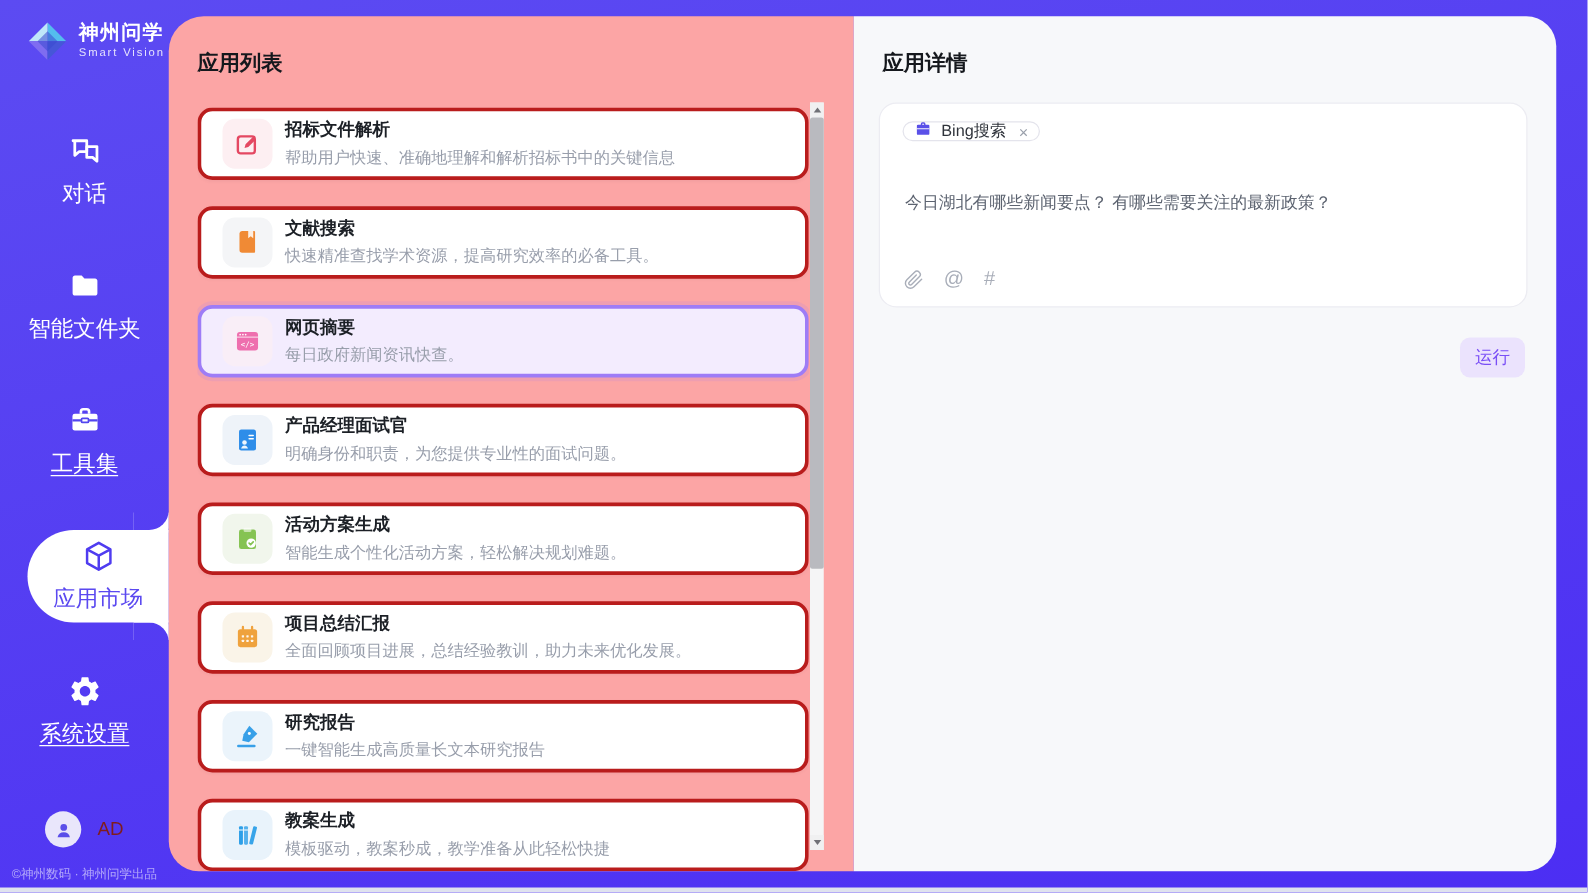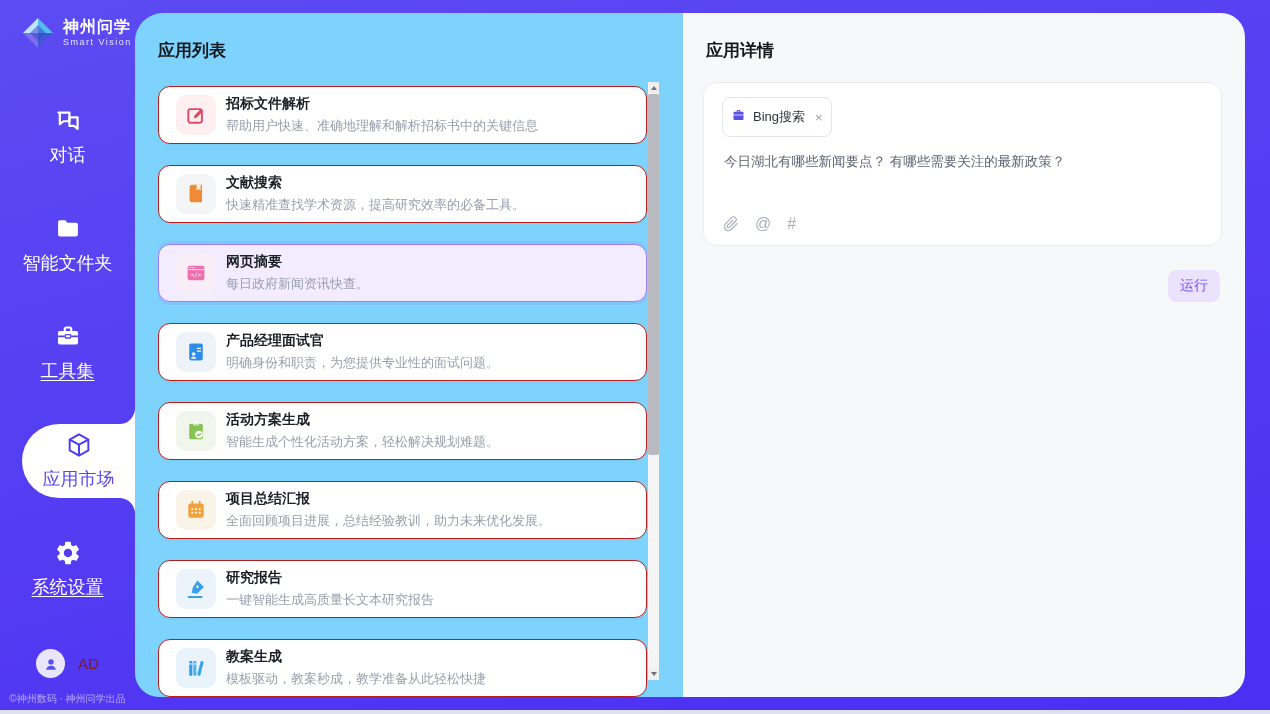--- a/index.html
+++ b/index.html
@@ -33,25 +33,25 @@
   .nav-item.active::after{content:'';position:absolute;right:0;bottom:-28px;width:28px;height:28px;
     border-top-right-radius:56%;box-shadow:0 -14px 0 0 #fff;background:transparent;}
 
   .user{position:absolute;bottom:36px;left:0;width:135px;display:flex;align-items:center;justify-content:center;gap:13px;cursor:pointer;}
   .avatar{width:29px;height:29px;border-radius:50%;background:#e9e6fb;display:flex;align-items:center;justify-content:center;color:#5b4fe9;}
   .avatar svg{width:18px;height:18px;}
   .user-name{color:#7f1d1d;font-size:15px;}
   .side-footer{position:absolute;bottom:8px;left:0;width:135px;text-align:center;font-size:10px;color:rgba(255,255,255,.55);white-space:nowrap;}
 
   
-  .list-panel{position:absolute;left:135px;top:13px;width:548px;height:684px;background:#7dd3fc;
+  .list-panel{position:absolute;left:135px;top:13px;width:548px;height:684px;background:#fca5a5;
     border-radius:28px 0 0 24px;overflow:hidden;text-decoration:underline;}
   .panel-title{position:absolute;top:26px;left:23px;font-size:17px;font-weight:700;color:#15181d;}
   .cards{position:absolute;top:73px;left:23px;width:489px;bottom:0;overflow:hidden;}
-  .card{height:58px;margin-bottom:21px;border:1px solid #b91c1c;border-radius:12px;background:#fff;
+  .card{height:58px;margin-bottom:21px;border:3px solid #b91c1c;border-radius:12px;background:#fff;
     display:flex;align-items:center;gap:10px;padding:0 14px 0 17px;cursor:pointer;
     box-shadow:0 1px 3px rgba(20,20,43,.04);}
   .card.selected{background:#f3ecfe;border-color:#9e7cf6;box-shadow:0 0 0 3px rgba(158,124,246,.15);}
   .tile{width:40px;height:40px;border-radius:10px;flex:none;display:flex;align-items:center;justify-content:center;}
   .tile svg{width:22px;height:22px;}
   .card-text{display:flex;flex-direction:column;gap:4px;min-width:0;}
   .card-title{font-size:14px;font-weight:700;color:#1c2026;}
   .card-desc{font-size:13px;color:#989eab;white-space:nowrap;}
 
   .scrollbar{position:absolute;top:69px;right:24px;width:11px;height:598px;background:#f5f5f6;}
@@ -59,21 +59,21 @@
   .sb-btn.up{top:0;} .sb-btn.down{bottom:0;}
   .sb-btn.up::after{content:'';border-left:3.5px solid transparent;border-right:3.5px solid transparent;border-bottom:4.5px solid #707076;}
   .sb-btn.down::after{content:'';border-left:3.5px solid transparent;border-right:3.5px solid transparent;border-top:4.5px solid #707076;}
   .sb-thumb{position:absolute;left:0;top:12px;width:11px;height:361px;background:#b9babf;border-radius:2px;cursor:pointer;}
 
   
   .detail-panel{position:absolute;left:683px;top:13px;width:562px;height:684px;background:#f7f8fa;
     border-radius:0 24px 24px 0;overflow:hidden;}
   .composer{position:absolute;left:20px;top:69px;width:519px;height:164px;background:#fff;
     border:1px solid #ececf2;border-radius:14px;cursor:text;}
-  .tool-tag{position:absolute;left:18px;top:14px;height:40px;display:inline-flex;align-items:center;gap:7px;
+  .tool-tag{position:absolute;left:18px;top:14px;height:16px;display:inline-flex;align-items:center;gap:7px;
     padding:0 8px;border:1px solid #e4e4ec;border-radius:8px;background:#fff;font-size:13px;color:#2f333b;cursor:default;}
   .tool-tag svg{width:15px;height:15px;color:#5a50e8;}
   .tag-close{color:#9aa0ab;font-size:13px;margin-left:3px;cursor:pointer;}
   .composer-text{position:absolute;left:20px;top:69px;right:20px;font-size:13.5px;color:#5c6370;line-height:1.5;}
   .composer-icons{position:absolute;left:19px;bottom:13px;display:flex;align-items:center;gap:16px;color:#a9aeb9;}
   .composer-icons svg{width:16px;height:16px;display:block;}
   .glyph-icon{font-size:16px;line-height:1;cursor:pointer;}
   .clip{cursor:pointer;display:flex;}
   .run-btn{position:absolute;top:257px;right:25px;width:52px;height:32px;background:#ebe3fd;color:#7a4ff6;
     border:none;border-radius:8px;font-size:14px;font-family:inherit;display:flex;align-items:center;justify-content:center;cursor:pointer;}

